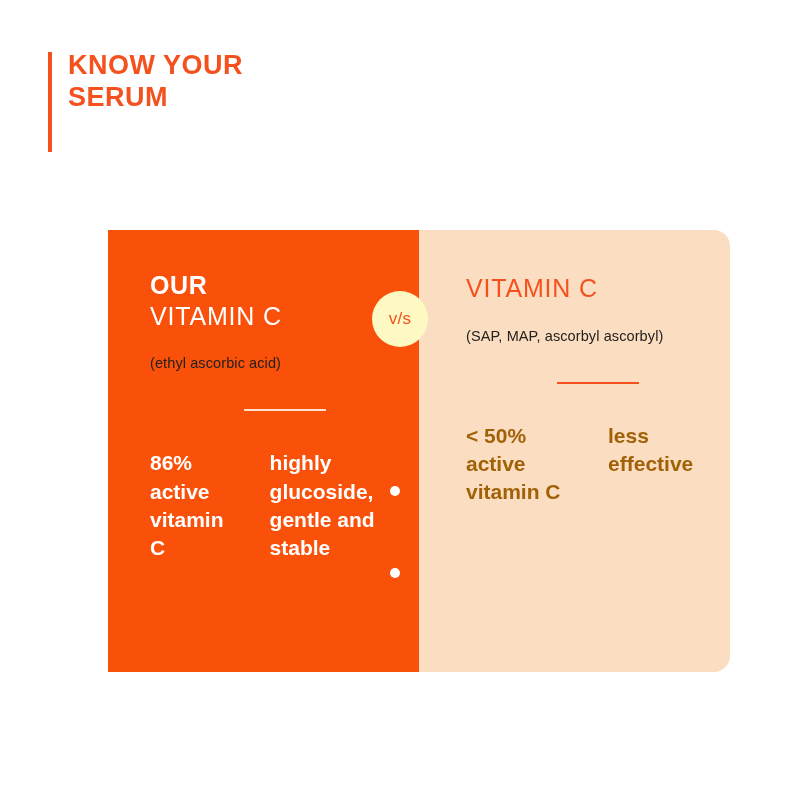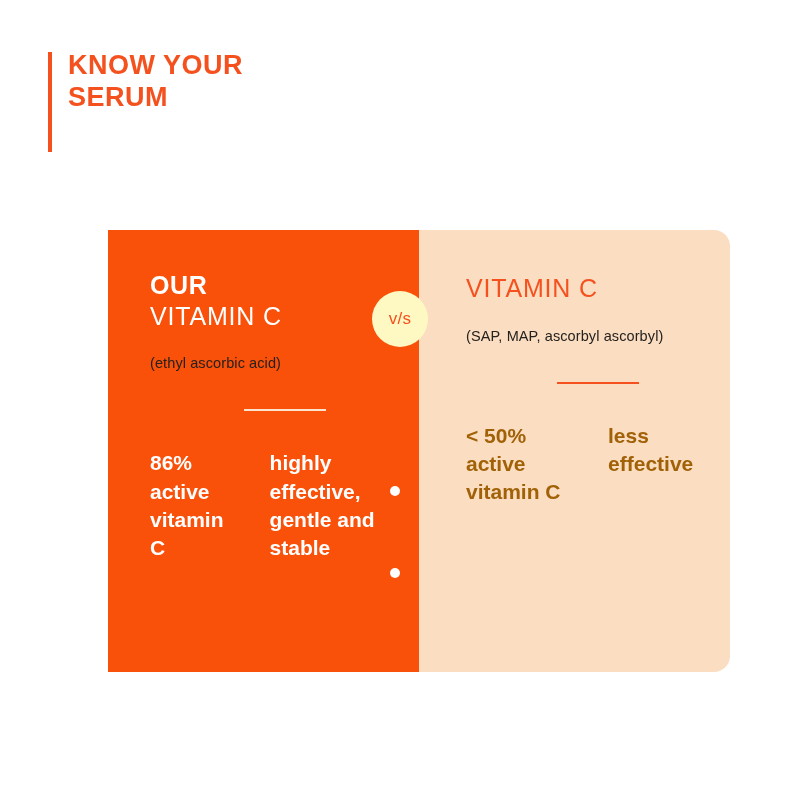--- a/index.html
+++ b/index.html
@@ -167,21 +167,21 @@
   <div class="card-inner">
 
     <div class="panel panel-left">
       <div class="title-strong">OUR</div>
       <div class="title-light">VITAMIN C</div>
       <div class="caption">(ethyl ascorbic acid)</div>
       <hr class="rule">
       <div class="bullets">
         <div class="bullet-text">86% active
 vitamin C</div>
-        <div class="bullet-text">highly effective,
+        <div class="bullet-text">highly glucoside,
 gentle and stable</div>
       </div>
     </div>
 
     <div class="panel panel-right">
       <div class="title-light">VITAMIN C</div>
       <div class="caption">(SAP, MAP, ascorbyl ascorbyl)</div>
       <hr class="rule">
       <div class="bullets">
         <div class="bullet-text">&lt; 50% active

